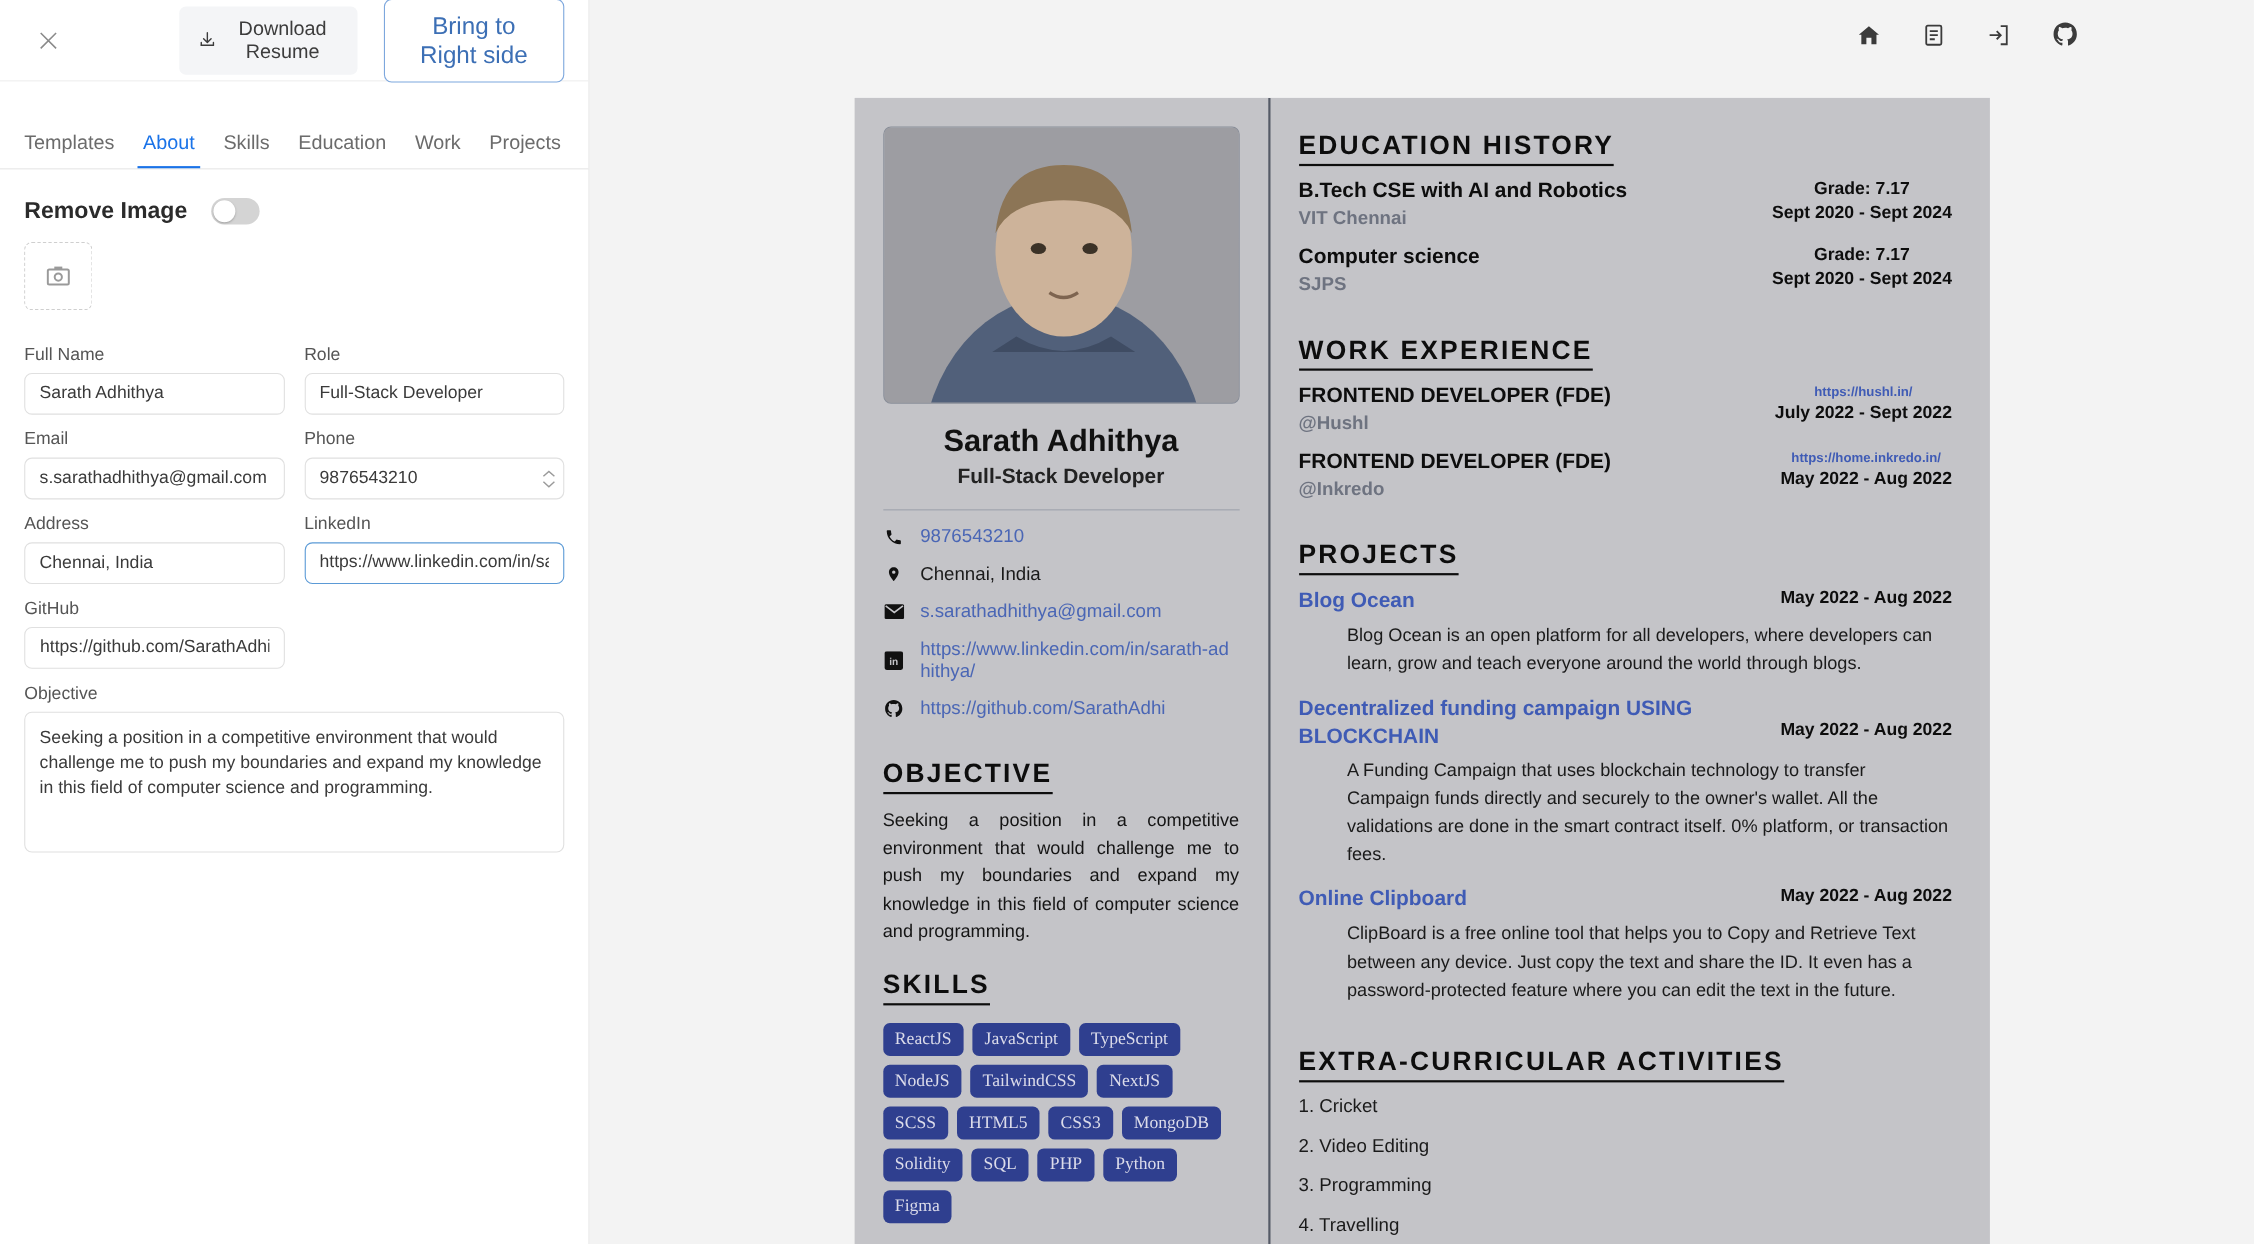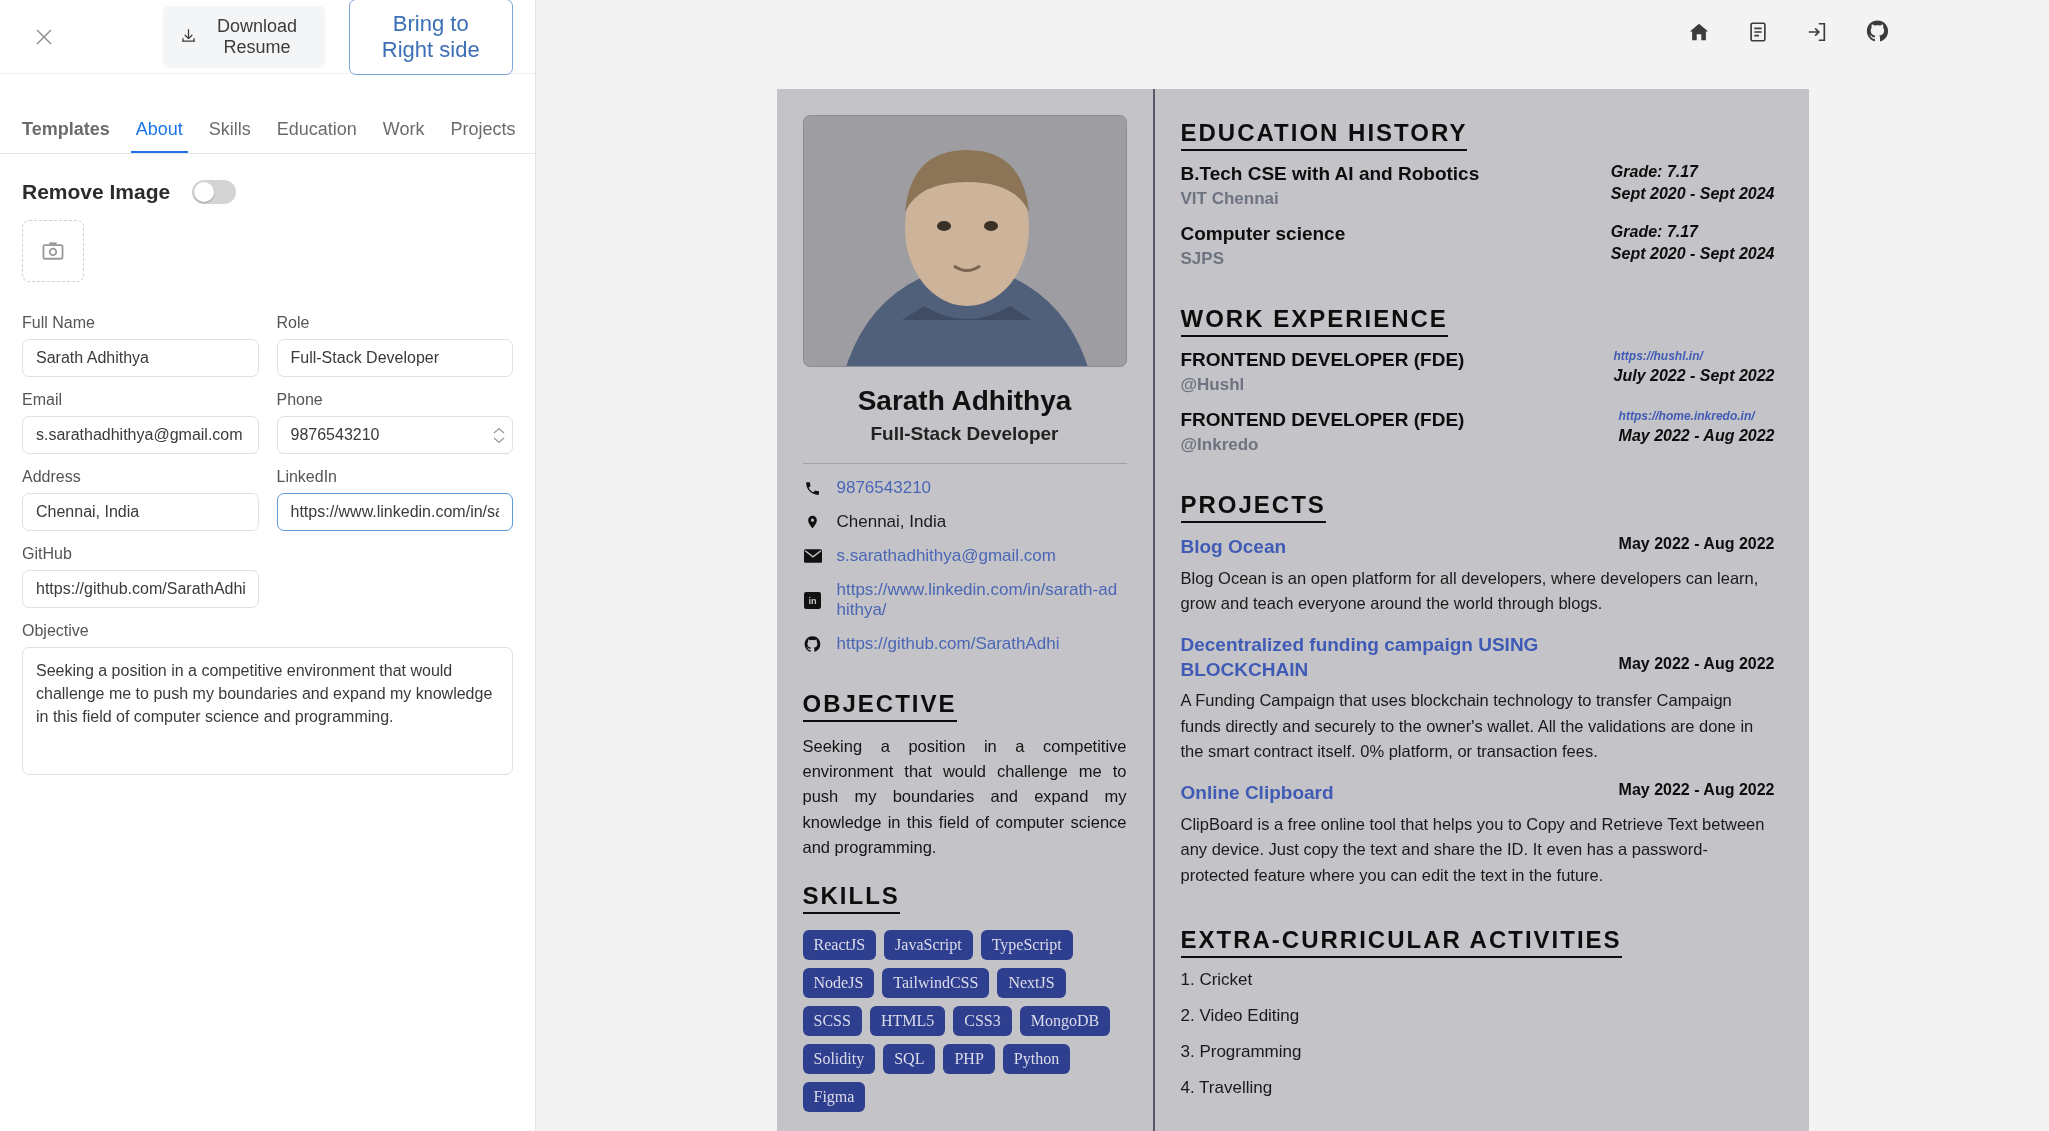--- a/index.html
+++ b/index.html
@@ -63,21 +63,21 @@
     overflow: hidden;
   }
   .tab {
     font-size: 18px;
     color: #6b6b6b;
     padding: 0 13px 13px 13px;
     cursor: pointer;
     white-space: nowrap;
     position: relative;
   }
-  .tab:first-child { padding-left: 0; font-weight: bold; }
+  .tab:first-child { padding-left: 0; }
   .tab.active { color: #1a73e8; }
   .tab.active::after {
     content:""; position:absolute; left:8px; right:8px; bottom:-1px;
     height: 3px; background: #1a73e8;
   }
 
   .editor-body { padding: 0 22px; flex: 1 1 auto; overflow: hidden; }
 
   .remove-row { display:flex; align-items:center; gap: 22px; margin-top: 26px; }
   .remove-label { font-size: 21px; font-weight: bold; color: #2b2b2b; }
@@ -210,29 +210,29 @@
     border-radius: 6px; padding: 6px 11px;
     font-size: 16px;
     font-family: Liberation Serif, serif;
   }
 
   .resume-right { flex: 1 1 auto; padding: 26px 34px 0 26px; }
   .edu-item, .work-item { margin-bottom: 14px; }
   .row2 { display:flex; justify-content: space-between; align-items: flex-start; gap: 20px; }
   .r-title { font-size: 19px; font-weight: bold; color: #0d0d0d; }
   .r-sub { font-size: 17px; font-weight: bold; color: #6e7380; margin-top: 4px; }
-  .r-right { text-align: left; font-style: italic; }
+  .r-right { text-align: center; }
   .r-grade { font-size: 16px; font-weight: bold; color:#0d0d0d; }
   .r-date { font-size: 16px; font-weight: bold; color:#0d0d0d; margin-top: 4px; }
   .r-url { font-size: 12px; font-weight: bold; color:#3f5bb5; }
 
   .proj-item { margin-bottom: 16px; }
   .proj-title { font-size: 19px; font-weight: bold; color:#3f5bb5; max-width: 430px; line-height:1.3; }
   .proj-date { font-size: 16px; font-weight: bold; color:#0d0d0d; white-space: nowrap; }
-  .proj-desc { font-size: 16.5px; color:#1a1a1a; line-height: 1.55; margin-top: 6px; }
+  .proj-desc { font-size: 16.5px; color:#1a1a1a; line-height: 1.55; margin-top: 6px; margin-left: 44px; }
 
   .eca-list { list-style:none; margin:0; padding:0; }
   .eca-list li { font-size: 17px; color:#1a1a1a; margin-bottom: 16px; }
 </style>
 </head>
 <body>
 
 <div class="app">
 
   <div class="editor">

